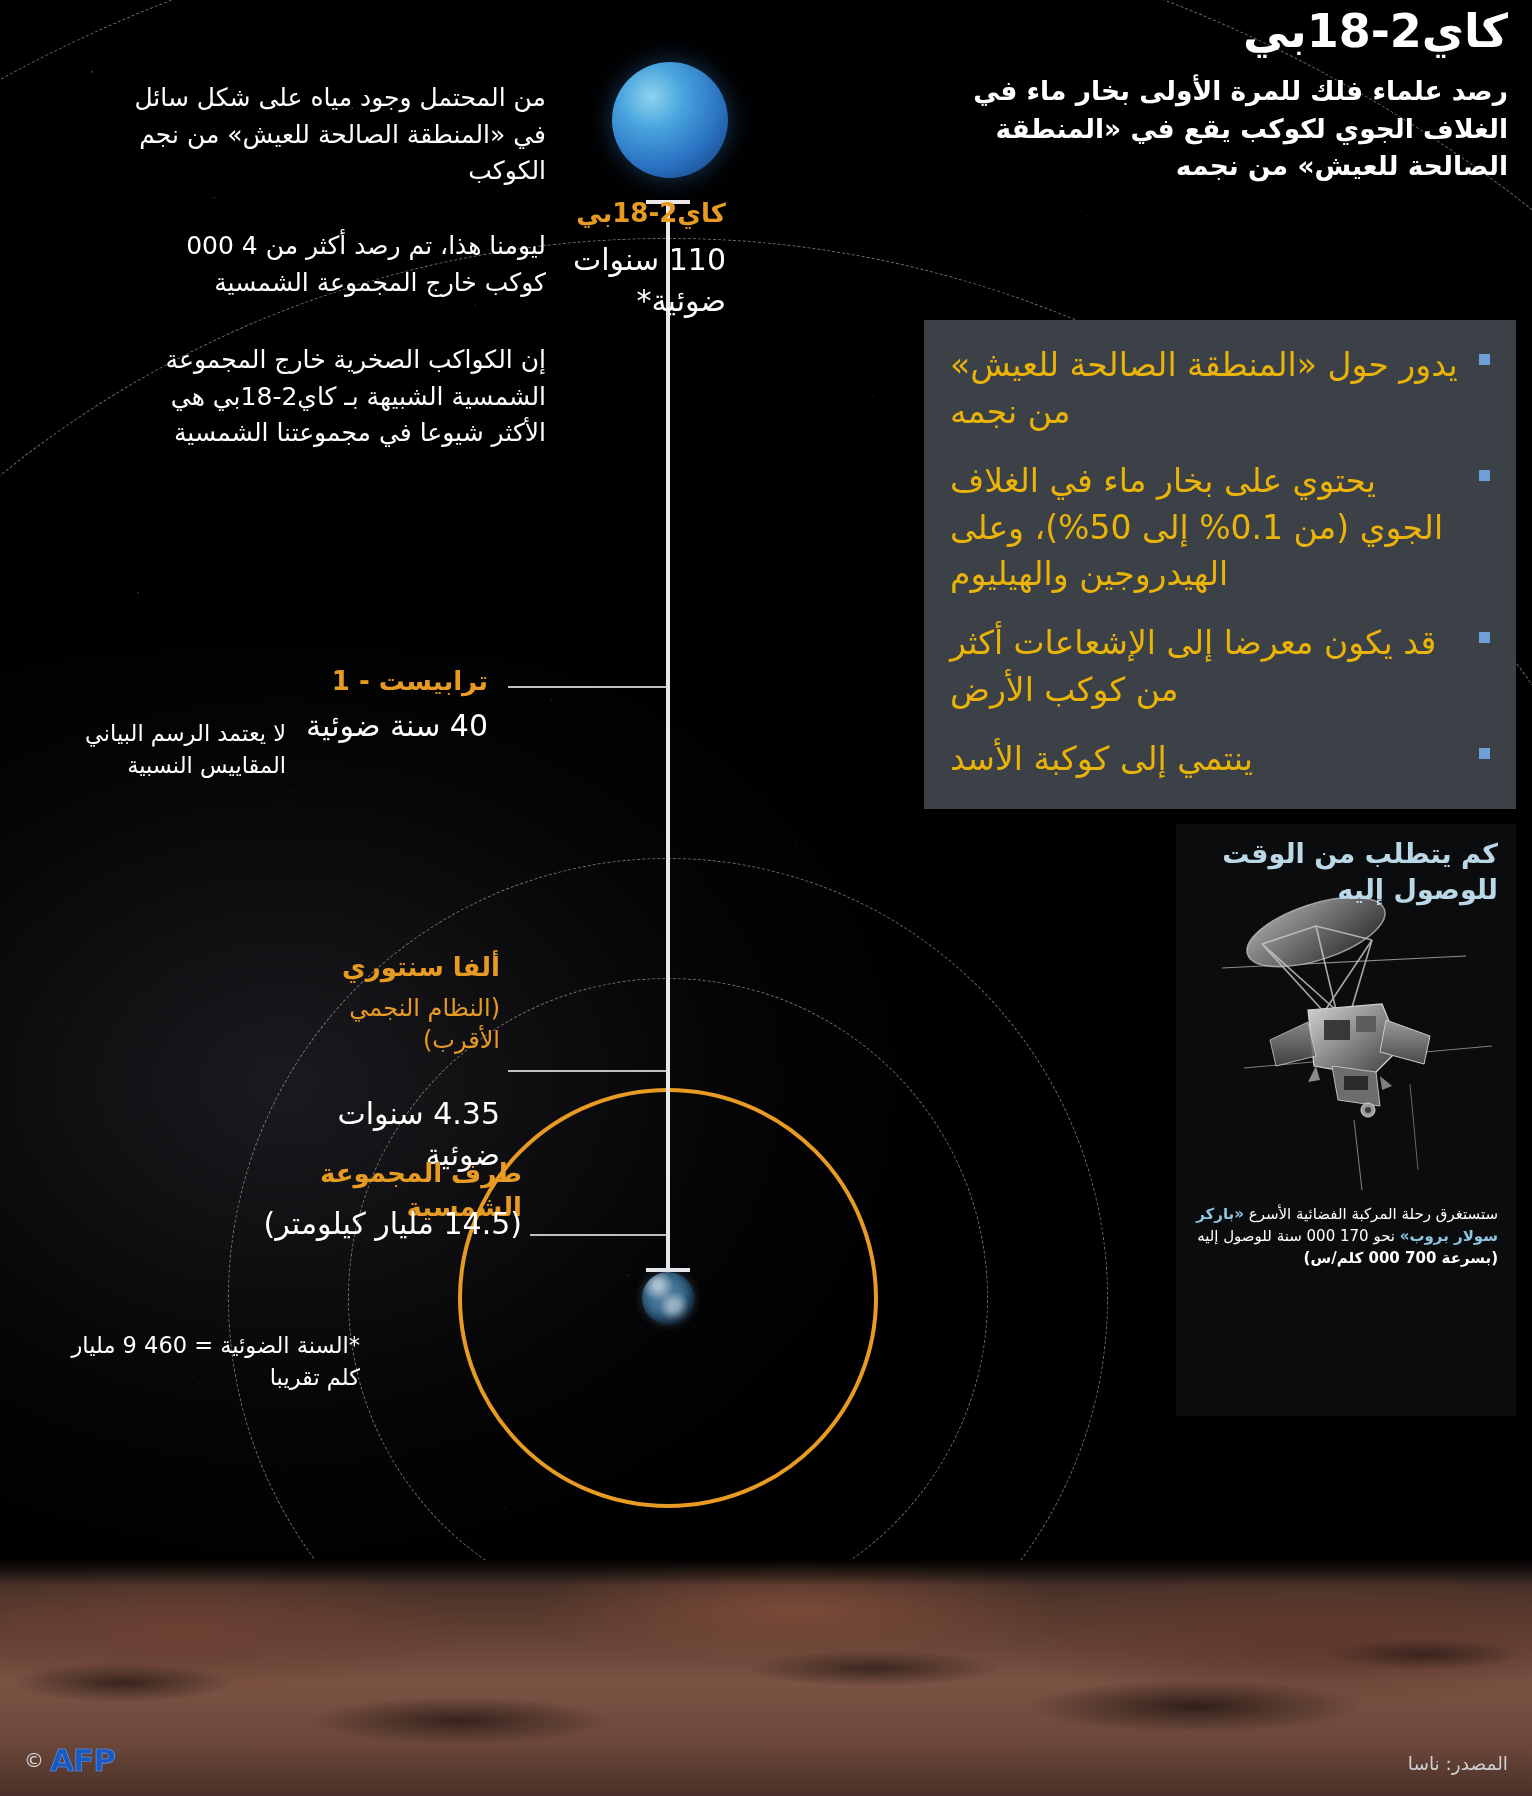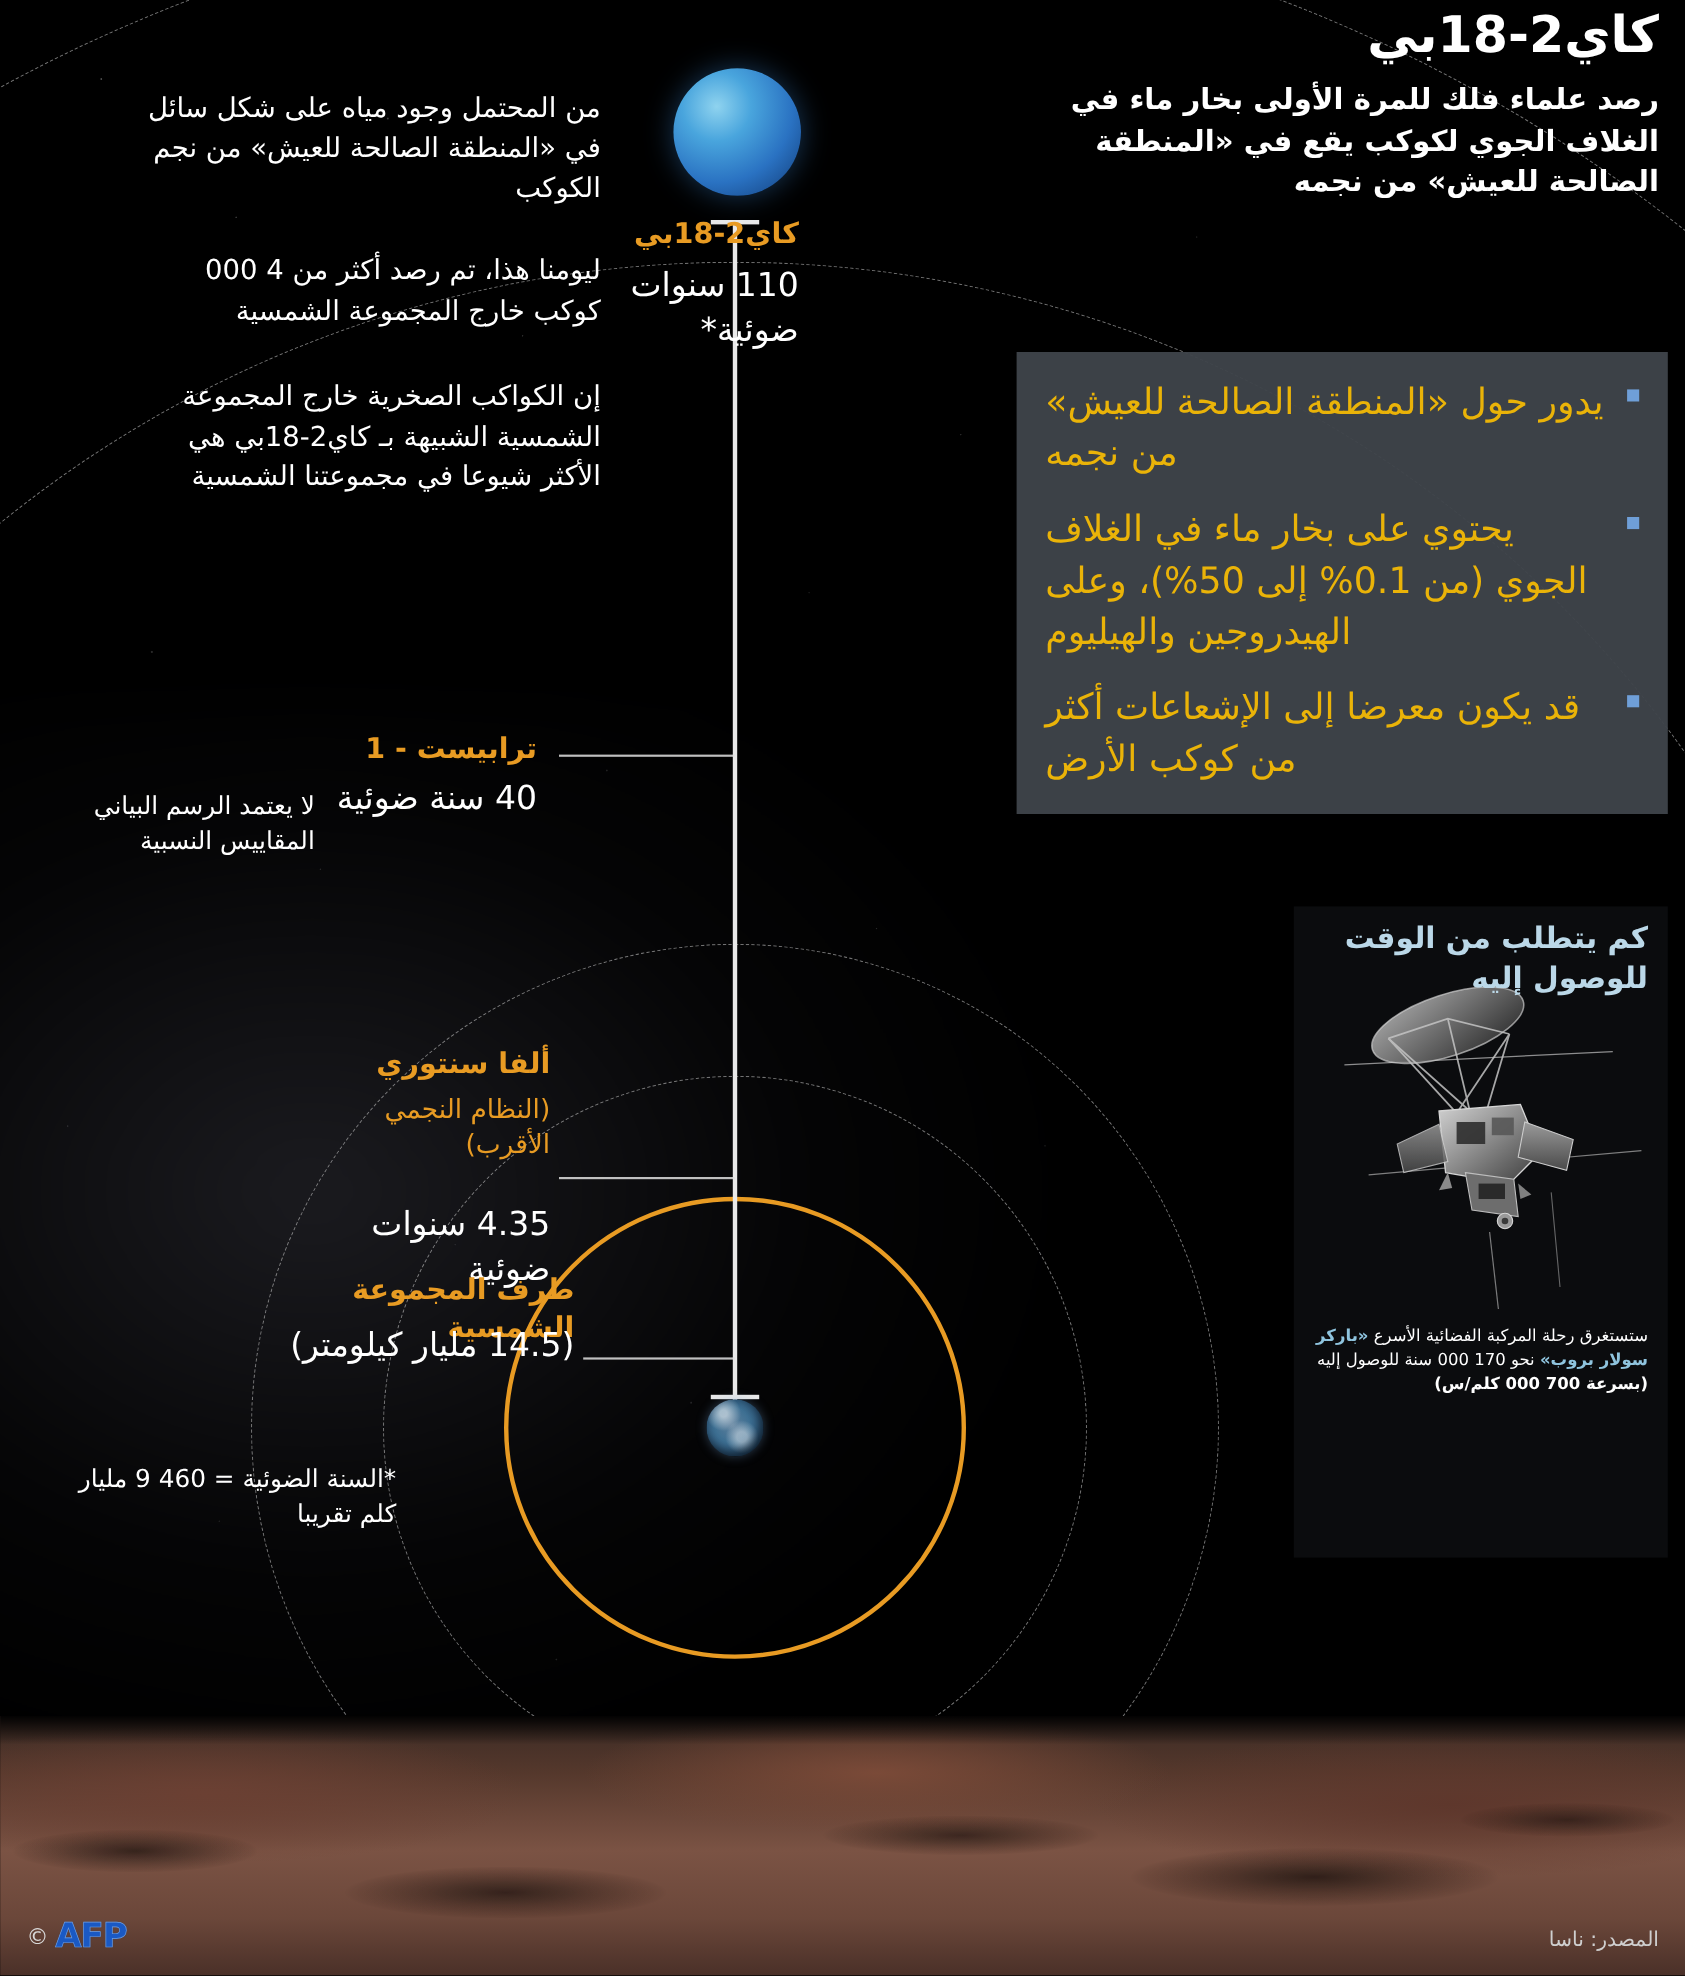--- a/index.html
+++ b/index.html
@@ -211,20 +211,24 @@
       <span class="fact-text">يدور حول «المنطقة الصالحة للعيش» من نجمه</span>
     </div>
     <div class="fact-row">
       <span class="bullet" style="background: rgb(111, 159, 216);"></span>
       <span class="fact-text">يحتوي على بخار ماء في الغلاف الجوي (من 0.1% إلى 50%)، وعلى الهيدروجين والهيليوم</span>
     </div>
     <div class="fact-row">
       <span class="bullet" style="background: rgb(111, 159, 216);"></span>
       <span class="fact-text">قد يكون معرضا إلى الإشعاعات أكثر من كوكب الأرض</span>
     </div>
+    <div class="fact-row">
+      <span class="bullet" style="background: rgb(111, 159, 216);"></span>
+      <span class="fact-text">ينتمي إلى كوكبة الأسد</span>
+    </div>
   </div>
 
   <div class="txt label-orange" style="right:806px; top:196px; width:180px;">كاي2-18بي</div>
   <div class="txt label-white" style="right:806px; top:240px; width:230px;">110 سنوات ضوئية*</div>
 
   <div class="leader" style="left:508px; top:686px; width:160px;"></div>
   <div class="txt label-orange" style="right:1044px; top:664px; width:210px;">ترابيست - 1</div>
   <div class="txt label-white" style="right:1044px; top:706px; width:210px;">40 سنة ضوئية</div>
 
   <div class="leader" style="left:508px; top:1070px; width:160px;"></div>

